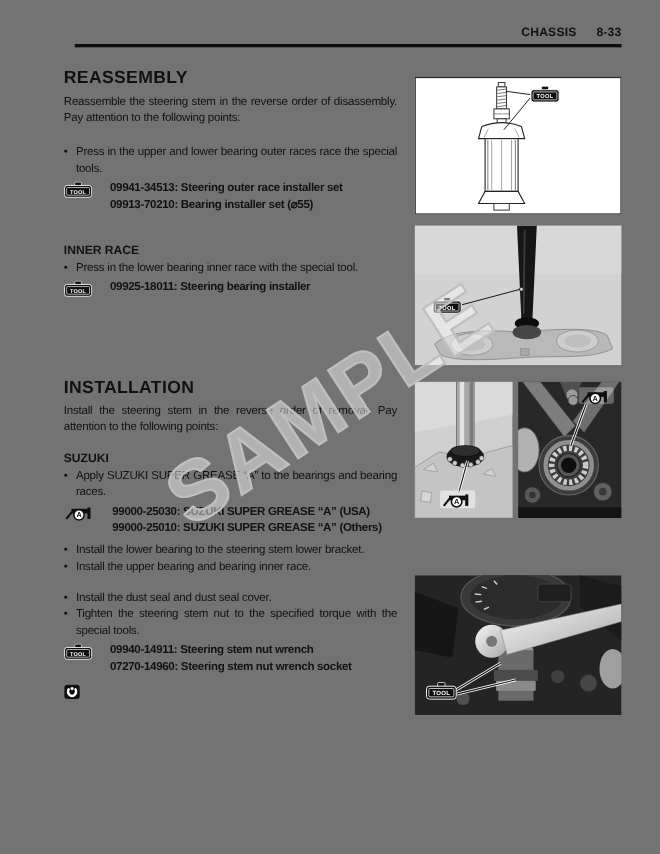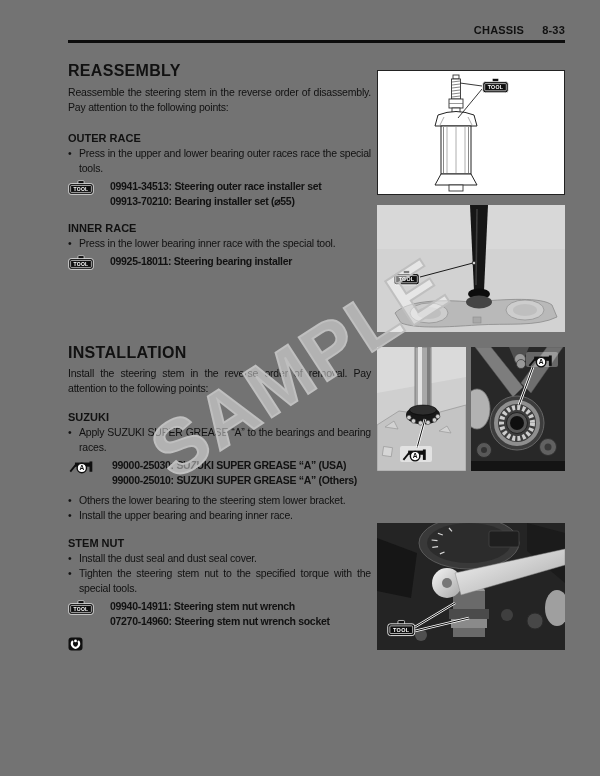--- a/index.html
+++ b/index.html
@@ -6,21 +6,21 @@
   .page {
     position:relative; width:600px; height:776px; background:#737373;
     font-family:"Liberation Sans", sans-serif; color:#111; overflow:hidden;
   }
   
   .hdr { position:absolute; left:68px; top:24px; width:497px; text-align:right;
          font-size:11px; font-weight:bold; letter-spacing:0.2px; }
   .hdr .gap { display:inline-block; width:18px; }
   .hdr-rule { position:absolute; left:68px; top:40px; width:497px; height:3px; background:#0d0d0d; }
   
-  .tcol { position:absolute; left:68px; top:0; width:303px; height:552px; }
+  .tcol { position:absolute; left:58px; top:0; width:303px; height:552px; }
   .tb { position:absolute; left:0; width:303px; }
   h1.sec { font-size:16px; font-weight:bold; margin:0; letter-spacing:0.3px; line-height:18px; }
   h2.sub { font-size:11px; font-weight:bold; margin:0 0 1px 0; line-height:14px; }
   .body-t { font-size:10.5px; line-height:15px; letter-spacing:-0.2px; text-align:justify; margin:0; }
   .bullet { display:flex; margin:0; }
   .bullet .bm { width:11px; flex:0 0 11px; font-size:10.5px; line-height:15px; }
   .bullet .bt { flex:1; font-size:10.5px; line-height:15px; letter-spacing:-0.2px; text-align:justify; }
   .iconline { display:flex; align-items:flex-start; }
   .iconline .licon { flex:0 0 auto; margin-right:4px; margin-top:1px; }
   .iconline .ltxt { font-size:10.5px; font-weight:bold; line-height:15px; letter-spacing:-0.3px; white-space:nowrap; }
@@ -80,21 +80,20 @@
 
     <div class="tb" style="top:62px">
       <h1 class="sec">REASSEMBLY</h1>
     </div>
 
     <div class="tb" style="top:85px">
       <p class="body-t">Reassemble the steering stem in the reverse order of disassem­bly. Pay attention to the following points:</p>
     </div>
 
     <div class="tb" style="top:131px">
-      <h2 class="sub">OUTER RACE</h2>
       <div class="bullet">
         <span class="bm">•</span>
         <span class="bt">Press in the upper and lower bearing outer races race the special tools.</span>
       </div>
       <div class="iconline mt3">
         <svg class="licon" width="26" height="15" viewBox="0 0 30 17">
             <use href="#tool-badge"></use>
           </svg>
         <div class="ltxt">
           <div>09941-34513: Steering outer race installer set</div>
@@ -137,30 +136,29 @@
         <svg class="licon" width="28" height="15" viewBox="0 0 28 16">
             <use href="#grease-glyph"></use>
           </svg>
         <div class="ltxt">
           <div>99000-25030: SUZUKI SUPER GREASE “A” (USA)</div>
           <div>99000-25010: SUZUKI SUPER GREASE “A” (Others)</div>
         </div>
       </div>
       <div class="bullet mt5">
         <span class="bm">•</span>
-        <span class="bt">Others the lower bearing to the steering stem lower bracket.</span>
+        <span class="bt">Install the lower bearing to the steering stem lower bracket.</span>
       </div>
       <div class="bullet">
         <span class="bm">•</span>
         <span class="bt">Install the upper bearing and bearing inner race.</span>
       </div>
     </div>
 
     <div class="tb" style="top:536px">
-      <h2 class="sub">STEM NUT</h2>
       <div class="bullet">
         <span class="bm">•</span>
         <span class="bt">Install the dust seal and dust seal cover.</span>
       </div>
       <div class="bullet">
         <span class="bm">•</span>
         <span class="bt">Tighten the steering stem nut to the specified torque with the special tools.</span>
       </div>
       <div class="iconline mt3">
         <svg class="licon" width="26" height="15" viewBox="0 0 30 17">

